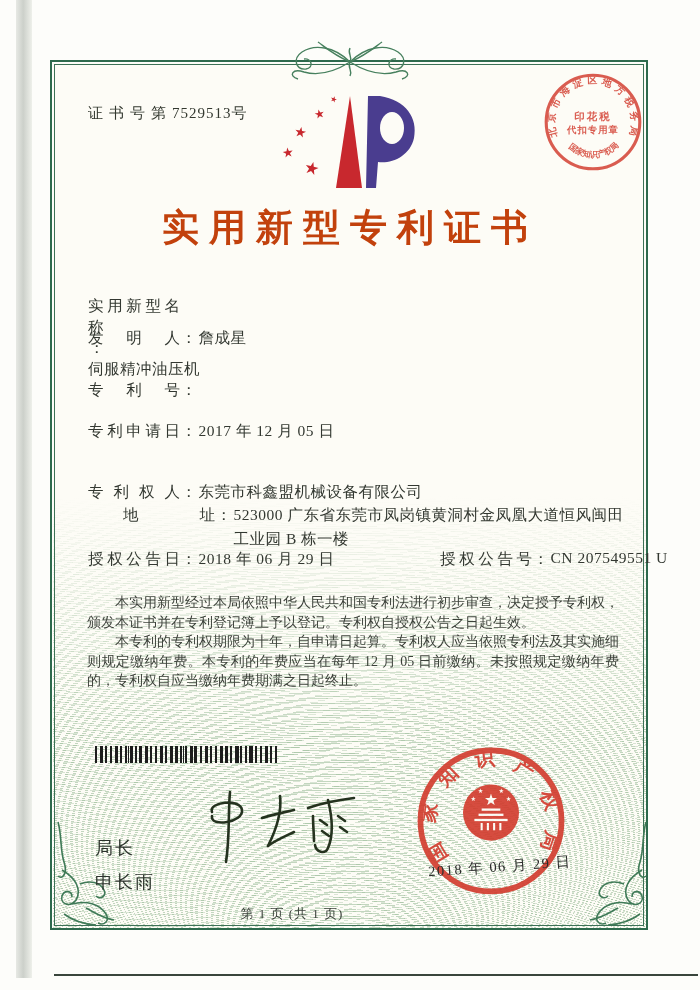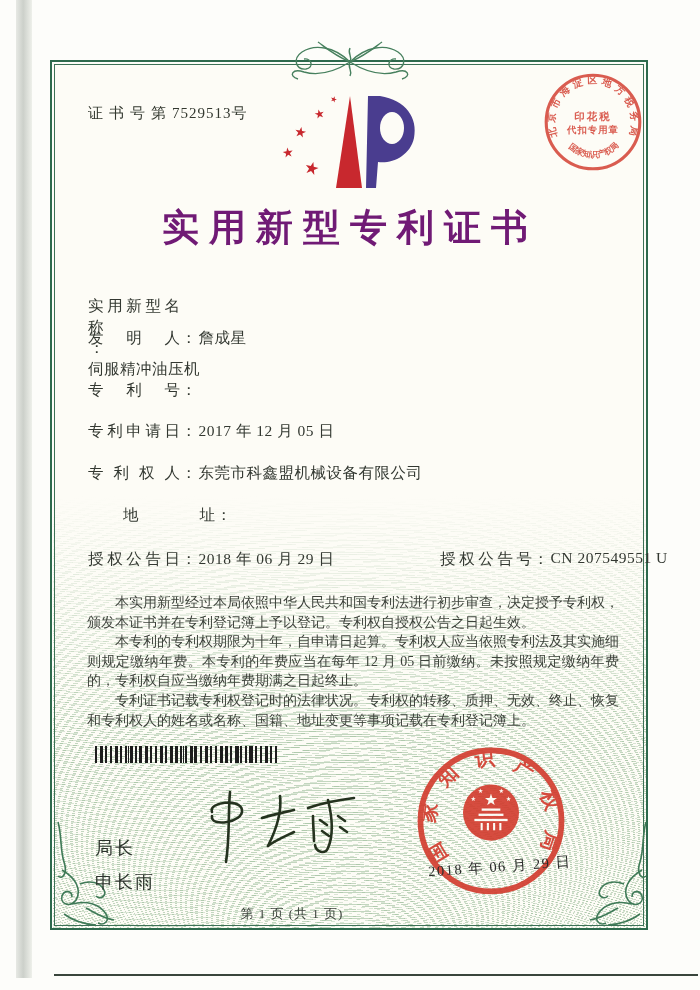--- a/index.html
+++ b/index.html
@@ -29,28 +29,28 @@
   .cert-no .hz{letter-spacing:6px;}
   .cert-no .num{letter-spacing:1px;}
 
   .logo{position:absolute;left:280px;top:94px;width:140px;height:104px;}
   .logo .star{position:absolute;color:#c8282e;line-height:1;}
   .logo svg{position:absolute;left:46px;top:0;}
 
   .stamp-tax{position:absolute;left:541px;top:70px;width:104px;height:104px;opacity:.88;}
 
   .title{position:absolute;left:0;top:203px;width:700px;text-align:center;
-      font-size:37px;font-weight:600;letter-spacing:10px;color:#701a75;}
+      font-size:37px;font-weight:600;letter-spacing:10px;color:#c2410c;}
 
   .frow{position:absolute;left:88px;display:flex;font-size:15.5px;color:#333831;}
   .flabel{display:inline-block;width:92px;text-align:justify;text-align-last:justify;}
   .fcolon{margin:0 2px 0 1px;}
   .fvalue{letter-spacing:.5px;}
   .row-name{top:296px;flex-direction:column;} .row-inventor{top:328px;} .row-patno{top:380px;}
-  .row-filing{top:421px;} .row-patentee{top:463px;} .row-address{top:505px;margin-left:35px;}
+  .row-filing{top:421px;} .row-patentee{top:482px;} .row-address{top:505px;margin-left:35px;}
   .row-grantd{top:549px;} .row-grantn{top:549px;left:440px;}
   .addr2{margin-top:3px;}
 
   .body-text{position:absolute;left:87px;top:593px;width:532px;font-size:14px;
       line-height:19.6px;color:#3c413a;text-align:justify;}
   .body-text p{margin:0;text-indent:2em;}
 
   .barcode{position:absolute;left:95px;top:746px;width:183px;height:17px;
     background:
       repeating-linear-gradient(90deg,#1d1d1d 0 2px,rgba(0,0,0,0) 2px 5px),
@@ -165,36 +165,39 @@
     <span class="fvalue">2017 年 12 月 05 日</span>
   </div>
   <div class="frow row-patentee">
     <span class="flabel">专利权人</span>
       <span class="fcolon">：</span>
     <span class="fvalue">东莞市科鑫盟机械设备有限公司</span>
   </div>
   <div class="frow row-address">
     <span class="flabel">地址</span>
       <span class="fcolon">：</span>
+    <span class="fvalue">
+      <div>523000 广东省东莞市凤岗镇黄洞村金凤凰大道恒风闽田</div>
+      <div class="addr2">工业园 B 栋一楼</div>
+    </span>
   </div>
   <div class="frow row-grantd">
     <span class="flabel">授权公告日</span>
       <span class="fcolon">：</span>
     <span class="fvalue">2018 年 06 月 29 日</span>
   </div>
   <div class="frow row-grantn">
     <span class="flabel">授权公告号</span>
       <span class="fcolon">：</span>
     <span class="fvalue">CN 207549551 U</span>
   </div>
 
   <div class="body-text">
     <p>本实用新型经过本局依照中华人民共和国专利法进行初步审查，决定授予专利权，颁发本证书并在专利登记簿上予以登记。专利权自授权公告之日起生效。</p>
     <p>本专利的专利权期限为十年，自申请日起算。专利权人应当依照专利法及其实施细则规定缴纳年费。本专利的年费应当在每年 12 月 05 日前缴纳。未按照规定缴纳年费的，专利权自应当缴纳年费期满之日起终止。</p>
-    <p>专利证书记载专利权登记时的法律状况。专利权的转移、质押、无效、终止、恢复和专利权人的姓名或名称、国籍、地址变更等事项记载在专利登记簿上。</p>
   </div>
 
   <div class="barcode"></div>
 
   <div class="officer">
     <div>局长</div>
     <div>申长雨</div>
   </div>
 
   <svg class="signature" width="172" height="86" viewBox="0 0 172 86">

